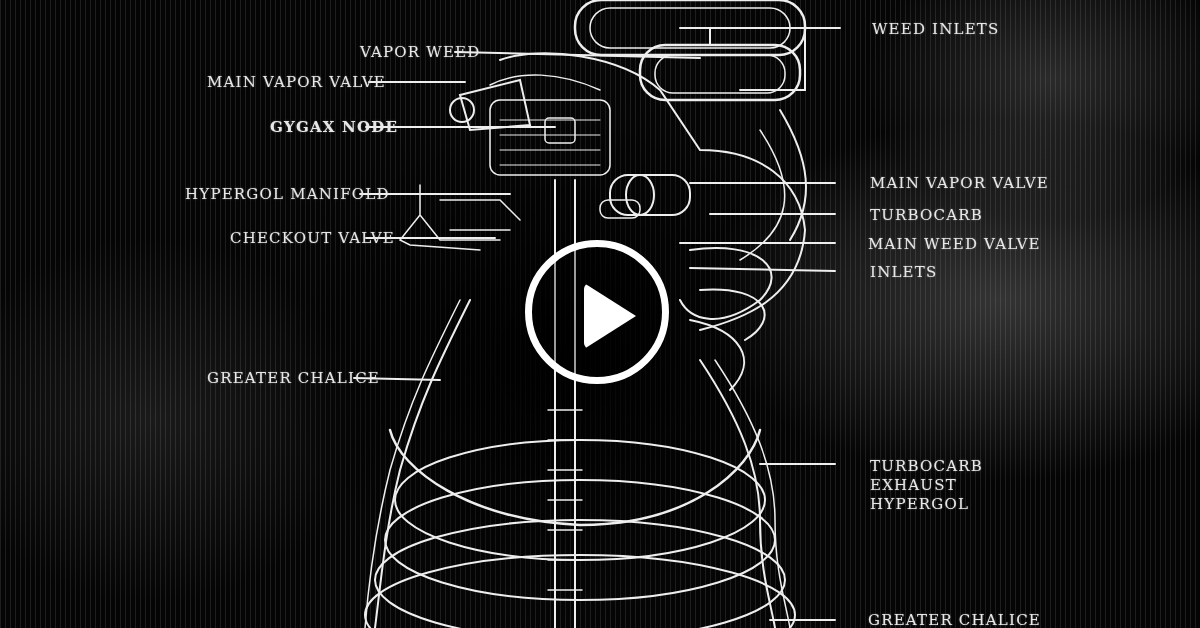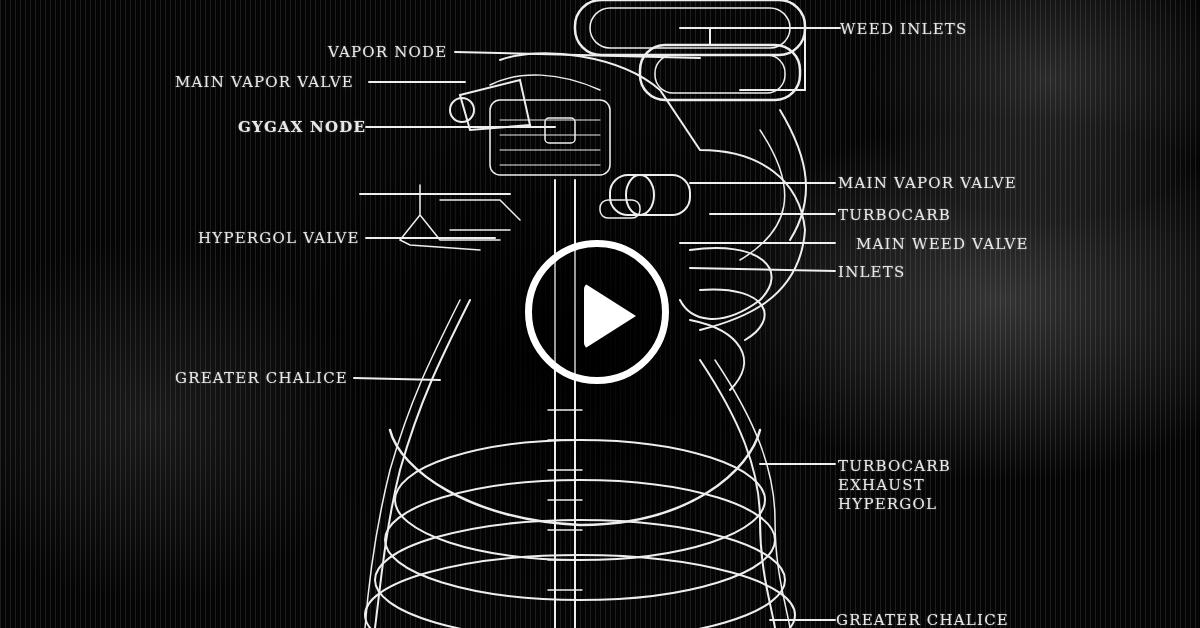--- a/index.html
+++ b/index.html
@@ -12,21 +12,21 @@
       #050505;}
   .grain{position:absolute;inset:0;
     background-image:
       repeating-linear-gradient(90deg, rgba(255,255,255,.13) 0 1px, rgba(0,0,0,0) 1px 5px),
       repeating-linear-gradient(0deg, rgba(0,0,0,.55) 0 2px, rgba(0,0,0,0) 2px 6px);
     mix-blend-mode:screen;opacity:.75;}
   .shade{position:absolute;inset:0;
     background:radial-gradient(ellipse 360px 330px at 560px 360px, rgba(0,0,0,.9), rgba(0,0,0,0) 80%);}
   svg.engine{position:absolute;left:0;top:0;}
   .lbl{position:absolute;color:#e8e8e8;font-size:15px;letter-spacing:1.2px;white-space:nowrap;line-height:16px;
-    text-shadow:0 0 2px rgba(255,255,255,.35);}
+    text-shadow:0 0 2px rgba(255,255,255,.35);padding-left:32px;}
   .play{position:absolute;left:525px;top:240px;width:144px;height:144px;border-radius:50%;
     border:7px solid #fff;box-sizing:border-box;background:rgba(0,0,0,.35);cursor:pointer;}
   .play .tri{position:absolute;left:52px;top:36px;width:0;height:0;
     border-top:33px solid transparent;border-bottom:33px solid transparent;border-left:52px solid #fff;
     border-radius:6px;}
 </style>
 </head>
 <body>
 
 <div class="stage">
@@ -87,30 +87,31 @@
 
     <path d="M840 28 L680 28 M805 28 L805 90 L740 90 M710 28 L710 45" stroke-width="2"></path>
     <path d="M835 183 L690 183" stroke-width="2"></path>
     <path d="M835 214 L710 214" stroke-width="2"></path>
     <path d="M835 243 L680 243" stroke-width="2"></path>
     <path d="M835 271 L690 268" stroke-width="2"></path>
     <path d="M835 464 L760 464" stroke-width="2"></path>
     <path d="M835 620 L770 620" stroke-width="2"></path>
   </svg>
 
-  <div class="lbl" style="left:328px;top:44px;">VAPOR NODE</div>
+  <div class="lbl" style="left:328px;top:44px;">VAPOR WEED</div>
   <div class="lbl" style="left:175px;top:74px;">MAIN VAPOR VALVE</div>
   <div class="lbl" style="left:238px;top:119px;font-weight:bold;">GYGAX NODE</div>
-  <div class="lbl" style="left:198px;top:230px;">HYPERGOL VALVE</div>
+  <div class="lbl" style="left:153px;top:186px;">HYPERGOL MANIFOLD</div>
+  <div class="lbl" style="left:198px;top:230px;">CHECKOUT VALVE</div>
   <div class="lbl" style="left:175px;top:370px;">GREATER CHALICE</div>
 
   <div class="lbl" style="left:840px;top:21px;">WEED INLETS</div>
   <div class="lbl" style="left:838px;top:175px;">MAIN VAPOR VALVE</div>
   <div class="lbl" style="left:838px;top:207px;">TURBOCARB</div>
-  <div class="lbl" style="left:836px;top:236px;margin-left:20px;">MAIN WEED VALVE</div>
+  <div class="lbl" style="left:836px;top:236px;">MAIN WEED VALVE</div>
   <div class="lbl" style="left:838px;top:264px;">INLETS</div>
   <div class="lbl" style="left:838px;top:457px;line-height:19px;">
     <div>TURBOCARB</div>
     <div>EXHAUST</div>
     <div>HYPERGOL</div>
   </div>
   <div class="lbl" style="left:836px;top:612px;">GREATER CHALICE</div>
 
   <div class="play" role="button" aria-label="Play video">
     <div class="tri"></div>

